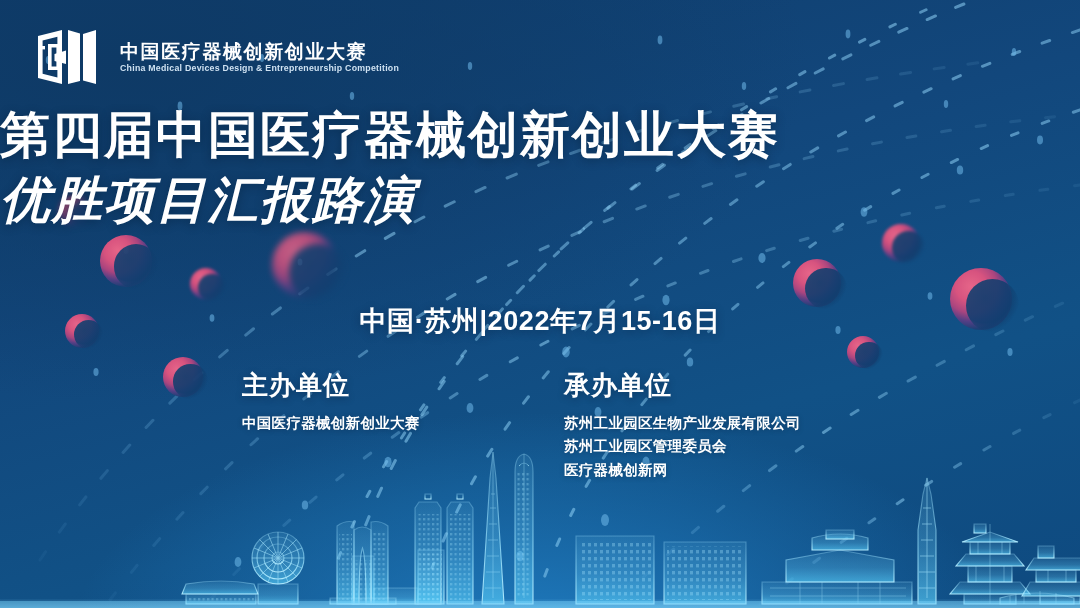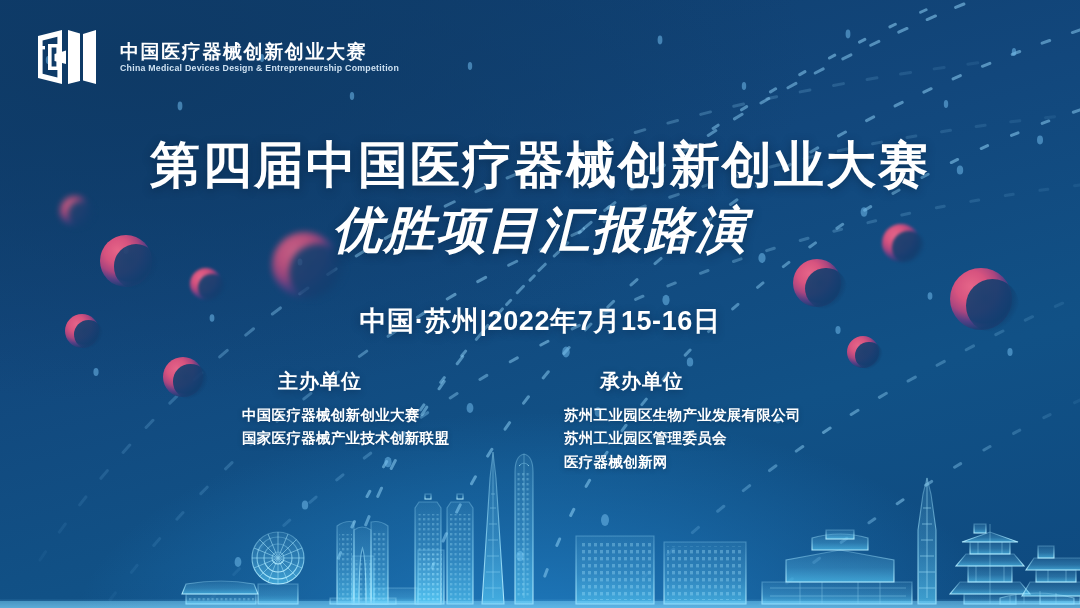--- a/index.html
+++ b/index.html
@@ -45,21 +45,21 @@
   .logo-cn {
     color:#ffffff; font-size:19px; font-weight:700; letter-spacing:1.6px;
     line-height:1; white-space:nowrap;
   }
   .logo-en {
     color:#cfe2f2; font-size:8.6px; font-weight:600; letter-spacing:.25px;
     line-height:1; white-space:nowrap; transform:scaleX(1.02); transform-origin:left center;
   }
 
   
-  .title-wrap { position:absolute; left:0; right:0; top:140px; text-align:center; }
+  .title-wrap { position:absolute; left:0; right:0; top:110px; }
   .title-1, .title-2 {
     color:#ffffff; font-weight:700; line-height:1.02;
     text-shadow:0 2px 10px rgba(4,26,52,.45);
   }
   .title-1 { font-size:50px; letter-spacing:2px; }
   .title-2 { font-size:50px; letter-spacing:2px; margin-top:14px;font-style:italic; }
 
   .subtitle {
     position:absolute; left:0; right:0; top:303px; text-align:center;
     color:#ffffff; font-size:27px; font-weight:700; letter-spacing:.6px;
@@ -68,22 +68,22 @@
 
   
   .orgs {
     position:absolute; left:0; right:0; top:368px;
     display:flex; justify-content:center; gap:0;
   }
   .org-col { width:310px; }
   .org-col.left { padding-left:12px; }
   .org-col.right { padding-left:24px; }
   .org-head {
-    color:#ffffff; font-size:20px; font-weight:700; letter-spacing:1px;
-    margin-bottom:9px; text-shadow:0 2px 7px rgba(4,26,52,.40);margin-left:36px;
+    color:#ffffff; font-size:26px; font-weight:700; letter-spacing:1px;
+    margin-bottom:9px; text-shadow:0 2px 7px rgba(4,26,52,.40);
   }
   .org-item {
     color:#ffffff; font-size:14.5px; font-weight:700; line-height:1.62;
     letter-spacing:.3px; text-shadow:0 1px 5px rgba(4,26,52,.35);
   }
 
   
   .skyline { position:absolute; left:0; right:0; bottom:0; height:170px; pointer-events:none; }
   .ground {
     position:absolute; left:0; right:0; bottom:0; height:9px;
@@ -190,21 +190,20 @@
     <div class="title-1">第四届中国医疗器械创新创业大赛</div>
     <div class="title-2">优胜项目汇报路演</div>
   </div>
 
   <div class="subtitle">中国·苏州|2022年7月15-16日</div>
 
   <div class="orgs">
     <div class="org-col left">
       <div class="org-head">主办单位</div>
       <div class="org-item">中国医疗器械创新创业大赛</div>
-      <div class="org-item">国家医疗器械产业技术创新联盟</div>
     </div>
     <div class="org-col right">
       <div class="org-head">承办单位</div>
       <div class="org-item">苏州工业园区生物产业发展有限公司</div>
       <div class="org-item">苏州工业园区管理委员会</div>
       <div class="org-item">医疗器械创新网</div>
     </div>
   </div>
 
   <svg class="skyline" viewBox="0 0 1080 170" preserveAspectRatio="none" aria-hidden="true">

